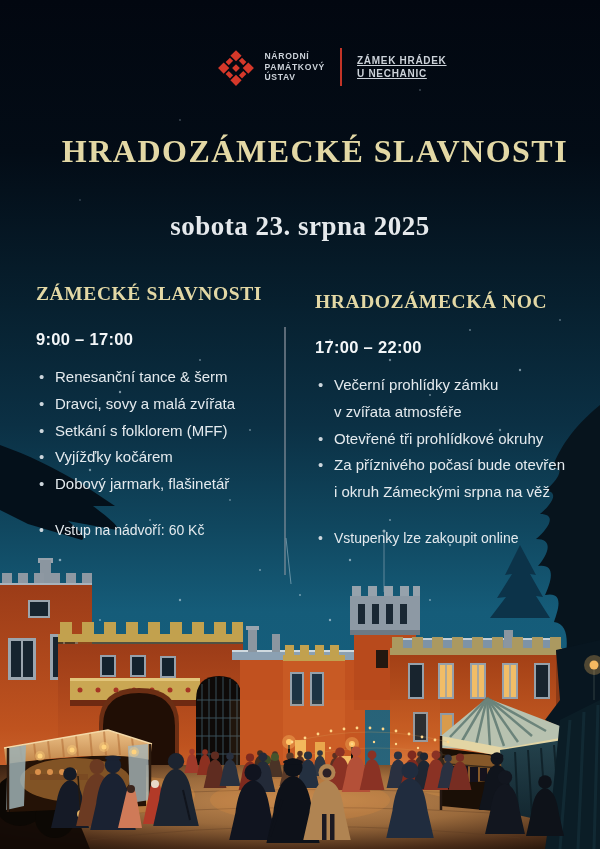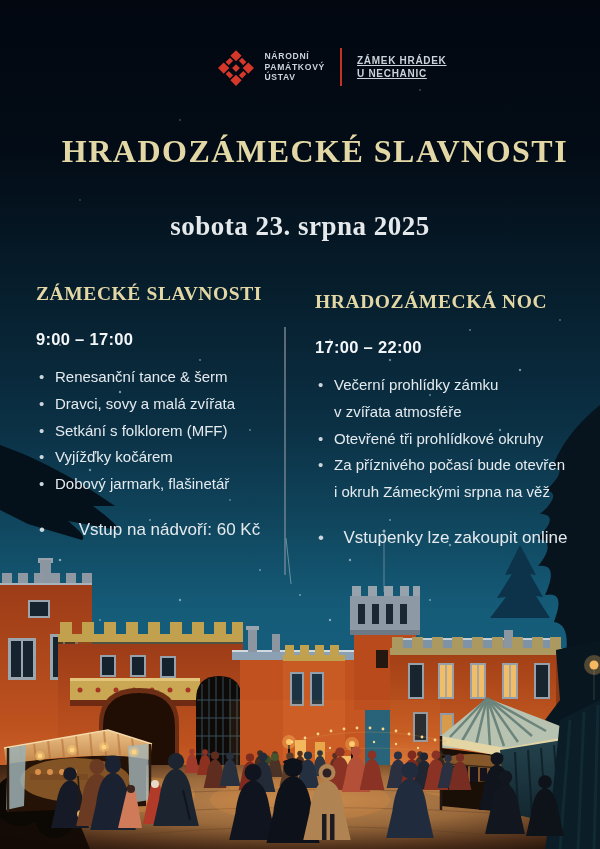--- a/index.html
+++ b/index.html
@@ -27,21 +27,21 @@
   .col{position:absolute;top:283px;}
   .col-left{left:36px;width:248px;}
   .col-right{left:315px;width:262px;margin-top:8px;}
   .col-heading{font-family:"Liberation Serif",serif;font-weight:bold;font-size:19.5px;letter-spacing:.6px;color:#e3d8a5;}
   .col-time{margin-top:25px;font-size:16.5px;font-weight:bold;color:#f3f6f8;letter-spacing:.3px;}
   ul.events{list-style:none;margin:15px 0 0 0;padding:0;}
   ul.events li{position:relative;padding-left:19px;font-size:15px;line-height:26.8px;color:#e4eaee;}
   ul.events li::before{content:'\2022';position:absolute;left:3px;color:#cdd6dc;}
   ul.events li.cont::before{content:'';}
   ul.note{list-style:none;margin:19px 0 0 0;padding:0;}
-  ul.note li{position:relative;padding-left:19px;font-size:17px;line-height:26.8px;color:#e4eaee;text-align:center;}
+  ul.note li{position:relative;padding-left:19px;font-size:14px;line-height:26.8px;color:#e4eaee;}
   ul.note li::before{content:'\2022';position:absolute;left:3px;color:#cdd6dc;}
   .v-divider{position:absolute;left:284px;top:327px;width:2px;height:248px;
     background:linear-gradient(180deg,rgba(120,130,142,.75),rgba(140,150,160,.55));}
 </style>
 </head>
 <body>
 
 <div class="poster">
 
   <svg class="layer-art" viewBox="0 0 600 849" aria-hidden="true">

